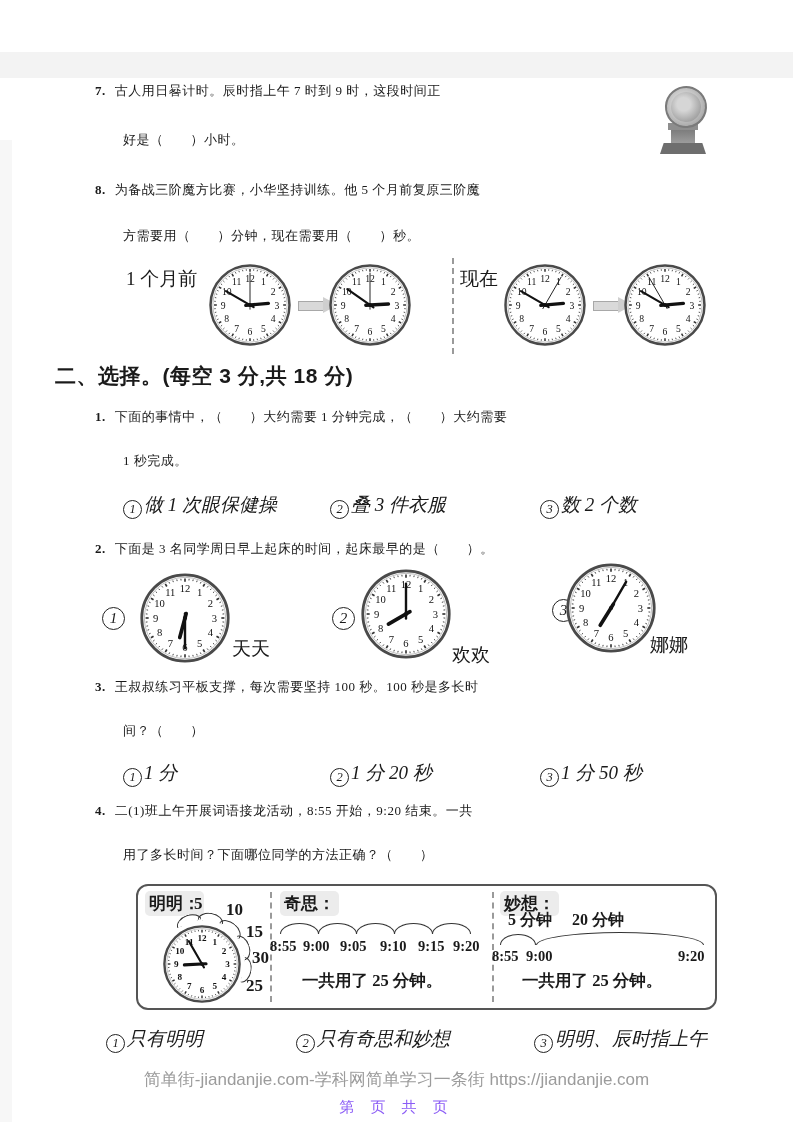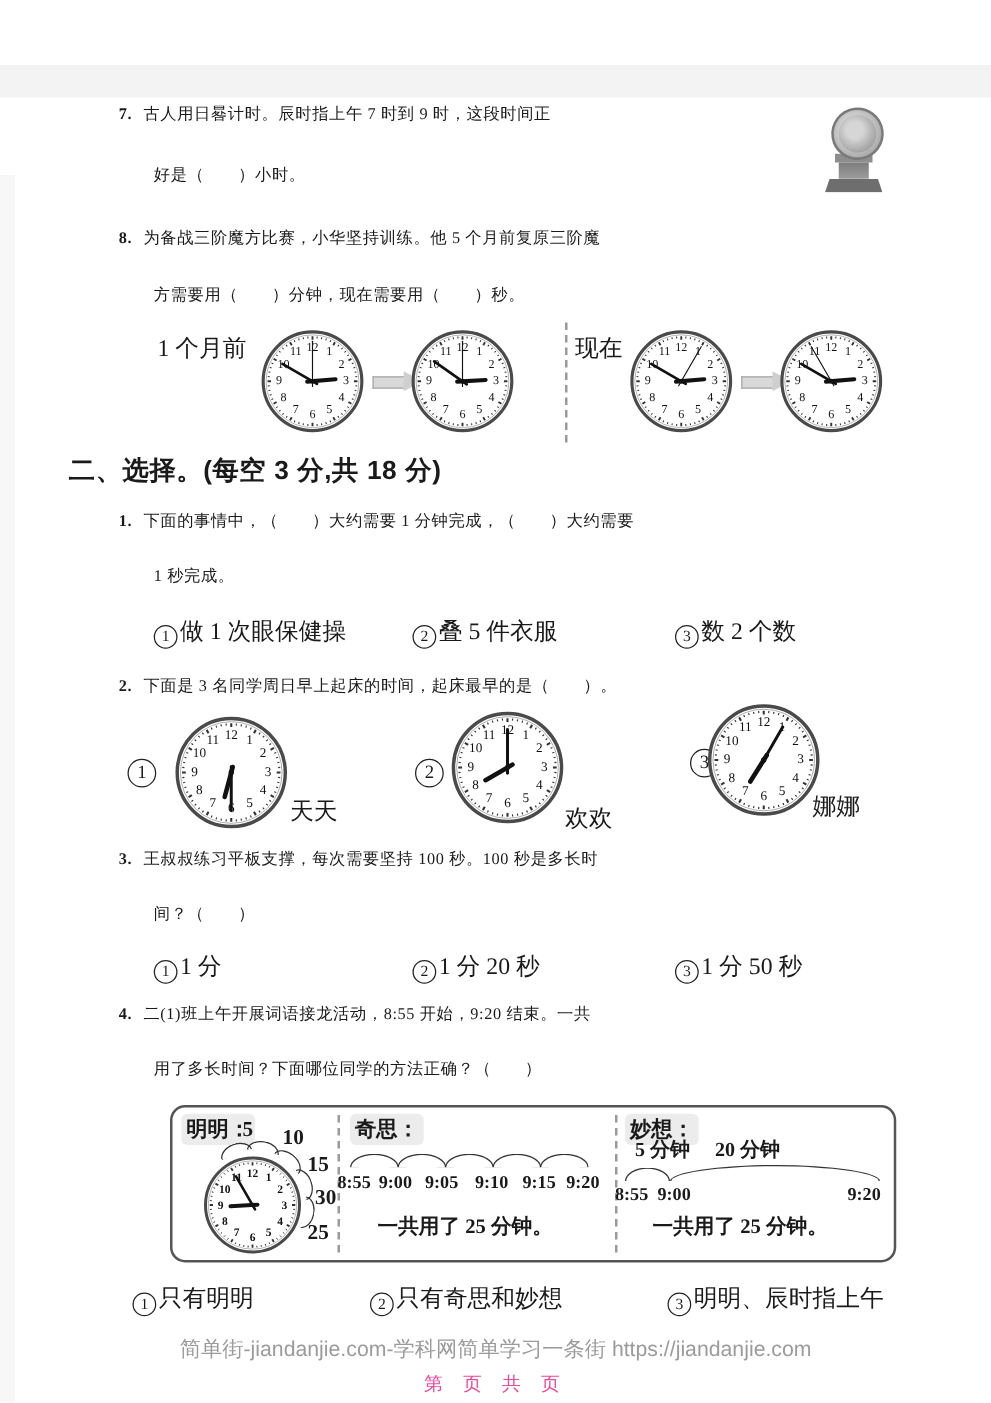--- a/index.html
+++ b/index.html
@@ -7,21 +7,21 @@
     width:793px;height:1122px;position:relative;background:#ffffff;overflow:hidden;
     font-family:"Liberation Serif","DejaVu Serif",serif;color:#1a1a1a;
   }
   .abs{position:absolute;}
   .scanband{position:absolute;left:0;top:52px;width:793px;height:26px;background:#f3f3f3;}
   .scanedge{position:absolute;left:0;top:140px;width:12px;height:982px;background:#f7f7f7;}
   .qline{position:absolute;font-size:13px;letter-spacing:.5px;white-space:nowrap;}
   .qnum{font-weight:bold;margin-right:9px;}
   .sec-title{position:absolute;font-family:"Liberation Sans","DejaVu Sans",sans-serif;
     font-weight:bold;font-size:21px;letter-spacing:.5px;}
-  .opt-row{position:absolute;font-size:19px;white-space:nowrap;}
+  .opt-row{position:absolute;font-size:19px;white-space:nowrap;font-style:italic;}
   .circ{display:inline-flex;width:17px;height:17px;border:1.3px solid #222;border-radius:50%;
     align-items:center;justify-content:center;font-size:12.5px;line-height:1;vertical-align:-2px;
     margin-right:2px;font-family:"Liberation Serif",serif;}
   .clock{position:absolute;}
   .clock-label{position:absolute;font-size:19px;white-space:nowrap;}
   .arrow{position:absolute;width:40px;height:16px;}
   .arrow .bar{position:absolute;left:0;top:4px;width:25px;height:8px;background:#d9d9d9;border:1px solid #a8a8a8;border-right:none;}
   .arrow .tip{position:absolute;right:0;top:0;width:0;height:0;border-top:8px solid transparent;border-bottom:8px solid transparent;border-left:15px solid #cfcfcf;}
   .vdash{position:absolute;width:0;border-left:2px dashed #9a9a9a;}
   
@@ -40,21 +40,21 @@
   .mlabel{position:absolute;font-size:17px;background:#ececec;border-radius:5px;padding:1px 4px;white-space:nowrap;}
   .hump{position:absolute;border:1.6px solid #333;border-bottom:none;border-radius:50% 50% 0 0/100% 100% 0 0;height:10px;}
   .hop{position:absolute;width:24px;height:8px;border:1.5px solid #333;border-bottom:none;border-radius:50% 50% 0 0/100% 100% 0 0;}
   .arcnum{position:absolute;font-size:17px;}
   .tl-time{position:absolute;font-size:14.5px;white-space:nowrap;}
   .mresult{position:absolute;font-size:16.5px;white-space:nowrap;}
   .seg-label{position:absolute;font-size:16px;white-space:nowrap;}
   .footer-site{position:absolute;left:0;top:1068px;width:793px;text-align:center;
     font-family:"Liberation Sans","DejaVu Sans",sans-serif;font-size:17px;color:#9b9b9b;}
   .footer-page{position:absolute;left:0;top:1098px;width:793px;text-align:center;
-    font-family:"Liberation Sans","DejaVu Sans",sans-serif;font-size:15px;color:#ec4899;letter-spacing:6px;}
+    font-family:"Liberation Sans","DejaVu Sans",sans-serif;font-size:15px;color:#8b5cf6;letter-spacing:6px;}
 </style>
 </head>
 <body>
 
 <div class="scanband"></div>
 <div class="scanedge"></div>
 
 <div class="qline" style="left:95px;top:82px"><span class="qnum">7.</span><span>古人用日晷计时。辰时指上午 7 时到 9 时，这段时间正</span></div>
 <div class="qline" style="left:123px;top:131px"><span>好是（　　）小时。</span></div>
 <div class="sundial abs" style="left:653px;top:86px">
@@ -397,21 +397,21 @@
     <line x1="4.3" y1="2.5" x2="-28.6" y2="-16.5" stroke="#111" stroke-width="2.6" stroke-linecap="round"></line>
     <line x1="2.5" y1="4.3" x2="-19.0" y2="-32.9" stroke="#111" stroke-width="1.1" stroke-linecap="round"></line>
     <circle cx="0" cy="0" r="2.3" fill="#111"></circle>
   </svg>
 
 <div class="sec-title" style="left:55px;top:362px">二、选择。(每空 3 分,共 18 分)</div>
 
 <div class="qline" style="left:95px;top:408px"><span class="qnum">1.</span><span>下面的事情中，（　　）大约需要 1 分钟完成，（　　）大约需要</span></div>
 <div class="qline" style="left:123px;top:452px"><span>1 秒完成。</span></div>
 <div class="opt-row" style="left:123px;top:492px"><span class="circ">1</span><span>做 1 次眼保健操</span></div>
-<div class="opt-row" style="left:330px;top:492px"><span class="circ">2</span><span>叠 5 件衣服</span></div>
+<div class="opt-row" style="left:330px;top:492px"><span class="circ">2</span><span>叠 3 件衣服</span></div>
 <div class="opt-row" style="left:540px;top:492px"><span class="circ">3</span><span>数 2 个数</span></div>
 
 <div class="qline" style="left:95px;top:540px"><span class="qnum">2.</span><span>下面是 3 名同学周日早上起床的时间，起床最早的是（　　）。</span></div>
 <div class="opt-row" style="left:102px;top:604px"><span class="circ" style="width:21px;height:21px;font-size:15px">1</span></div>
 <svg class="clock" style="left:139px;top:572px" width="92" height="92" viewBox="-50 -50 100 100">
     <circle cx="0" cy="0" r="47" fill="#fff" stroke="#4a4a4a" stroke-width="3"></circle>
     <circle cx="0" cy="0" r="44.2" fill="none" stroke="#8a8a8a" stroke-width="0.6"></circle>
     <line x1="0" y1="-39.5" x2="0" y2="-42.8" stroke="#333" stroke-width="1.8"></line>
     <line x1="4.285666993973792" y1="-40.775397710099206" x2="4.473818227855568" y2="-42.56553712176209" stroke="#333" stroke-width="1"></line>
     <line x1="8.524379323528132" y1="-40.10405163008603" x2="8.898620367000099" y2="-41.86471731140688" stroke="#333" stroke-width="1"></line>

